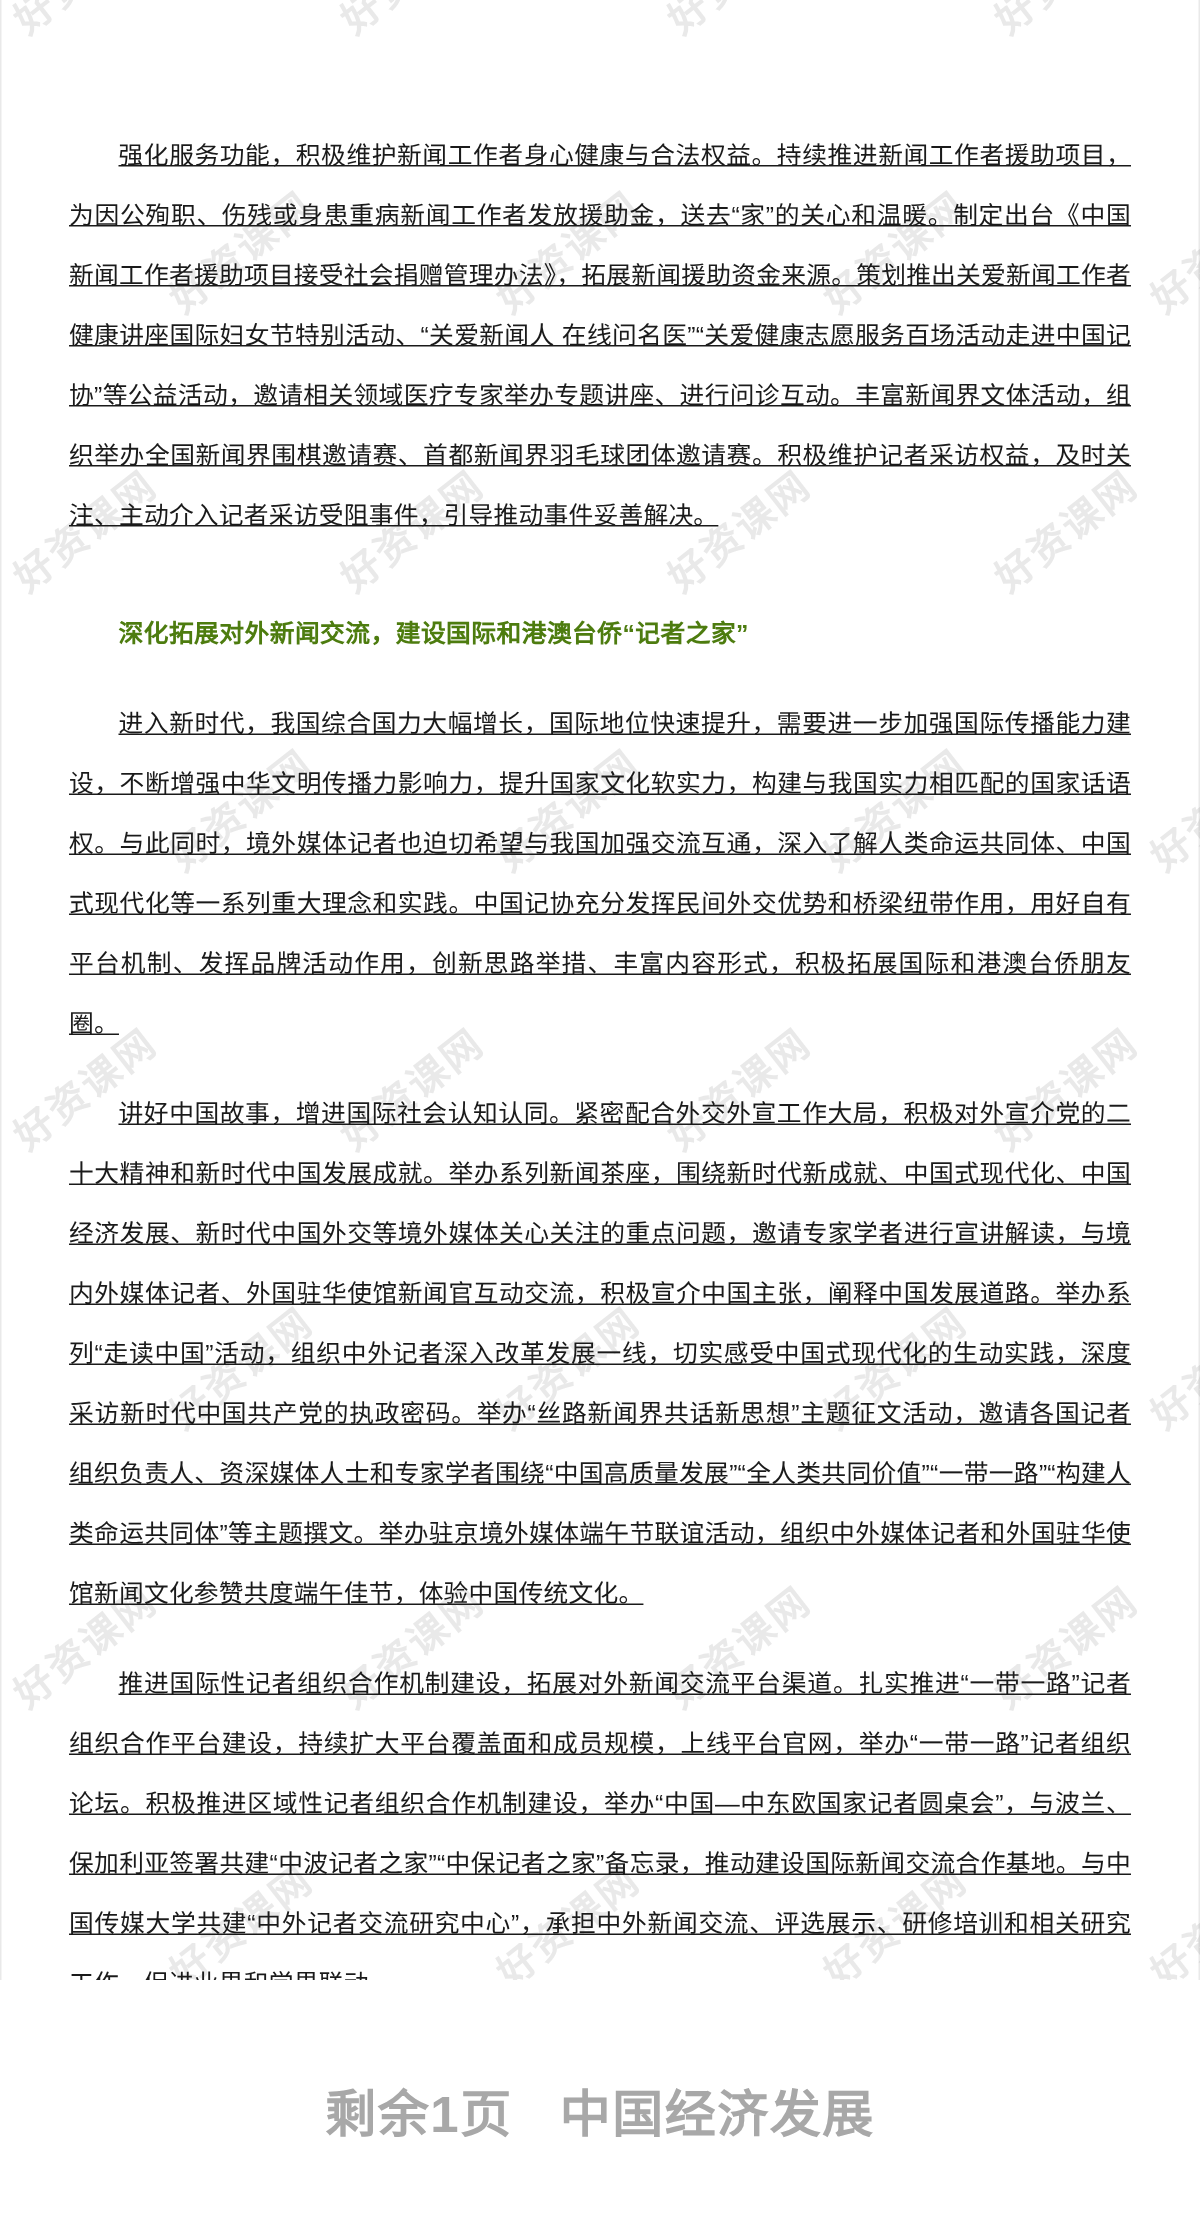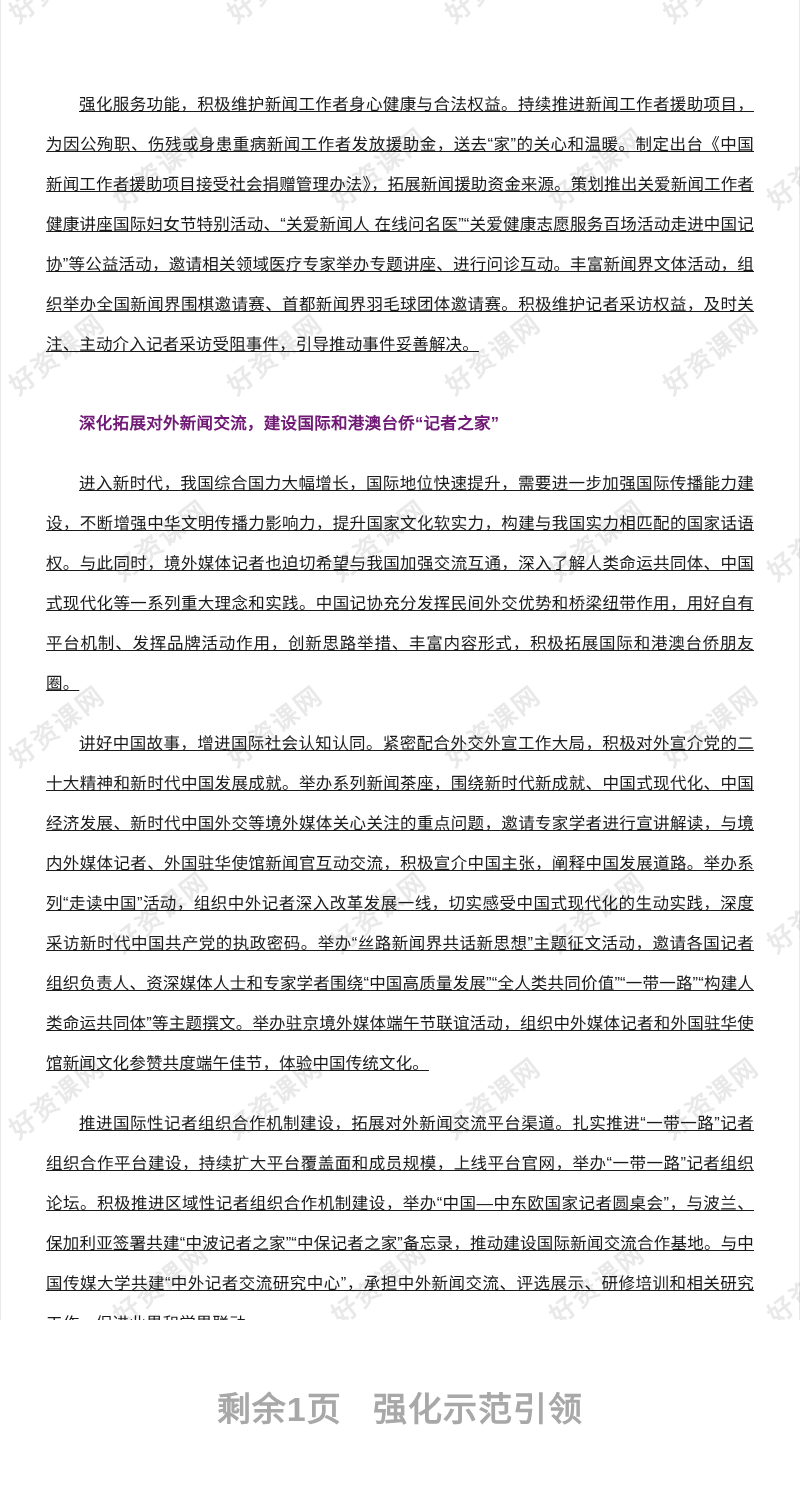--- a/index.html
+++ b/index.html
@@ -95,21 +95,21 @@
     letter-spacing: 0.15px;
     word-break: break-all;
   }
   p.para.indent { text-indent: 2em; text-decoration: underline; }
 
   h2.heading {
     margin: 0;
     font-size: 16.5px;
     line-height: 40px;
     font-weight: 700;
-    color: #701a75;
+    color: #4d7c0f;
     text-indent: 2em;
     letter-spacing: 0.3px;
   }
   .gap-md  { height: 39px; }
   .gap-sm  { height: 20px; }
 
   
   .footer-notice {
     position: absolute;
     left: 0;
@@ -205,16 +205,16 @@
 
     <p class="para indent">讲好中国故事，增进国际社会认知认同。紧密配合外交外宣工作大局，积极对外宣介党的二十大精神和新时代中国发展成就。举办系列新闻茶座，围绕新时代新成就、中国式现代化、中国经济发展、新时代中国外交等境外媒体关心关注的重点问题，邀请专家学者进行宣讲解读，与境内外媒体记者、外国驻华使馆新闻官互动交流，积极宣介中国主张，阐释中国发展道路。举办系列“走读中国”活动，组织中外记者深入改革发展一线，切实感受中国式现代化的生动实践，深度采访新时代中国共产党的执政密码。举办“丝路新闻界共话新思想”主题征文活动，邀请各国记者组织负责人、资深媒体人士和专家学者围绕“中国高质量发展”“全人类共同价值”“一带一路”“构建人类命运共同体”等主题撰文。举办驻京境外媒体端午节联谊活动，组织中外媒体记者和外国驻华使馆新闻文化参赞共度端午佳节，体验中国传统文化。</p>
 
     <div class="gap-sm"></div>
 
     <p class="para indent">推进国际性记者组织合作机制建设，拓展对外新闻交流平台渠道。扎实推进“一带一路”记者组织合作平台建设，持续扩大平台覆盖面和成员规模，上线平台官网，举办“一带一路”记者组织论坛。积极推进区域性记者组织合作机制建设，举办“中国—中东欧国家记者圆桌会”，与波兰、保加利亚签署共建“中波记者之家”“中保记者之家”备忘录，推动建设国际新闻交流合作基地。与中国传媒大学共建“中外记者交流研究中心”，承担中外新闻交流、评选展示、研修培训和相关研究工作，促进业界和学界联动。</p>
 
   </div>
 
   <div class="footer-notice">
-    <span class="notice-text">剩余1页   强化示范引领</span>
+    <span class="notice-text">剩余1页   中国经济发展</span>
   </div>
 
 </div>
 
 </body></html>

